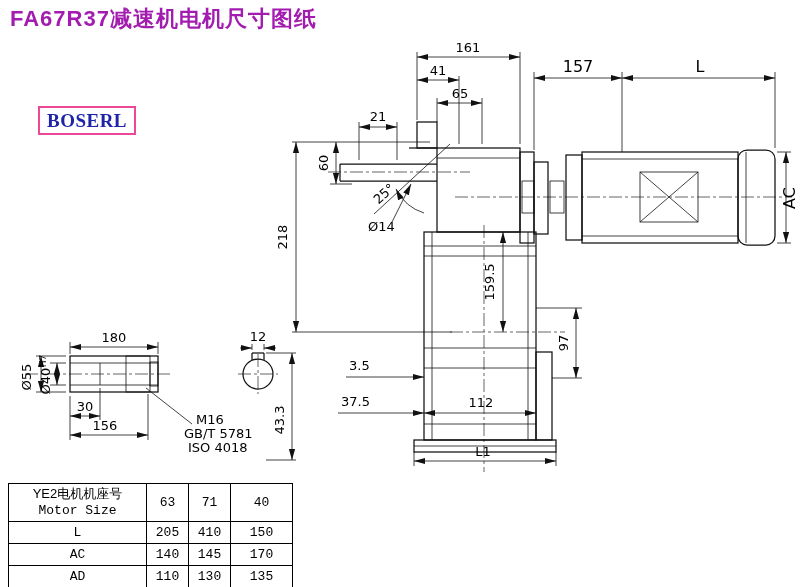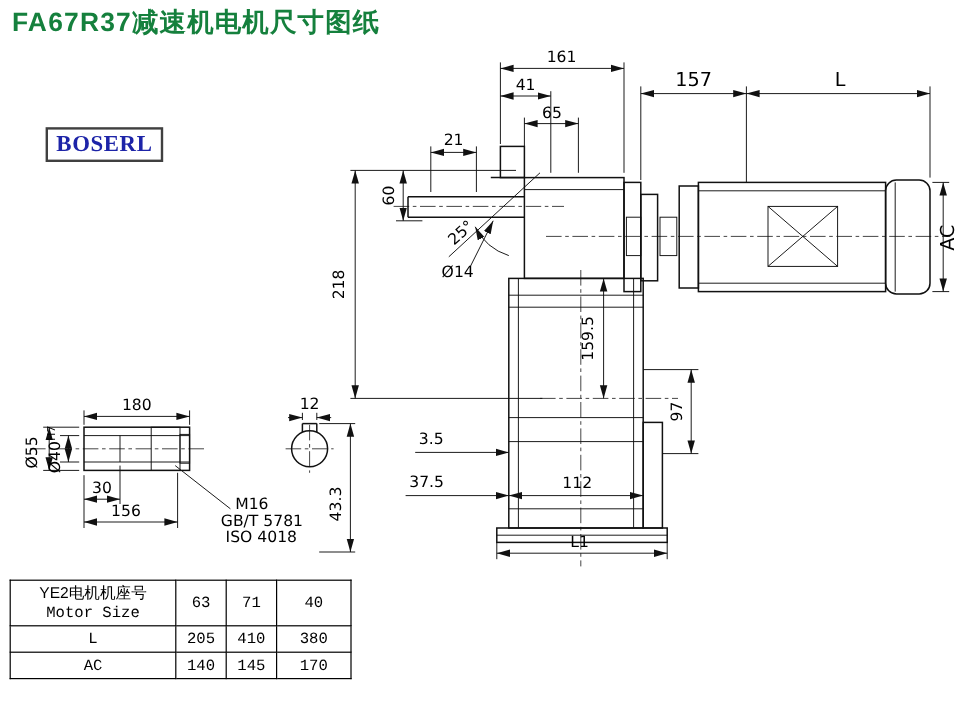--- a/index.html
+++ b/index.html
@@ -1,22 +1,22 @@
 <!DOCTYPE html>
 <html><head>
 <meta charset="utf-8">
 <style>
   * { box-sizing: border-box; }
   html,body { margin:0; padding:0; background:#fff; }
   body { font-family:"Liberation Sans", sans-serif; }
   .canvas { position:relative; width:800px; height:587px; background:#ffffff; overflow:hidden; }
   .title { position:absolute; left:10px; top:4px; margin:0; font-size:22px; font-weight:bold;
-           color:#15803d; letter-spacing:1px; }
+           color:#a21caf; letter-spacing:1px; }
   .brand-box { position:absolute; left:38px; top:106px; width:98px; height:29px;
-               border:2px solid #404040; display:flex; align-items:center; justify-content:center; }
+               border:2px solid #ec4899; display:flex; align-items:center; justify-content:center; }
   .brand-box span { font-family:"Liberation Serif", serif; font-size:19px; font-weight:bold;
                     color:#1d24a8; letter-spacing:.5px; }
   svg.draw { position:absolute; left:0; top:0; }
 
   
   .ol { fill:none; stroke:#111; stroke-width:1.25px; }
   .th { fill:none; stroke:#111; stroke-width:.8px; }
   .dim{ fill:none; stroke:#111; stroke-width:.8px; }
   .cl { fill:none; stroke:#222; stroke-width:.7px; stroke-dasharray:13 3 3 3; }
   text.dt  { font-family:"DejaVu Sans", sans-serif; font-size:13px; fill:#000; }
@@ -244,24 +244,30 @@
         <div class="mono">Motor Size</div>
       </td>
       <td class="c mono">63</td>
       <td class="c mono">71</td>
       <td class="c3 mono">40</td>
     </tr>
     <tr class="data">
       <td class="mono">L</td>
       <td class="mono">205</td>
       <td class="mono">410</td>
-      <td class="mono">380</td>
+      <td class="mono">150</td>
     </tr>
     <tr class="data">
       <td class="mono">AC</td>
       <td class="mono">140</td>
       <td class="mono">145</td>
       <td class="mono">170</td>
     </tr>
+    <tr class="data">
+      <td class="mono">AD</td>
+      <td class="mono">110</td>
+      <td class="mono">130</td>
+      <td class="mono">135</td>
+    </tr>
   </tbody>
     </table>
 
 </div>
 
 </body></html>

